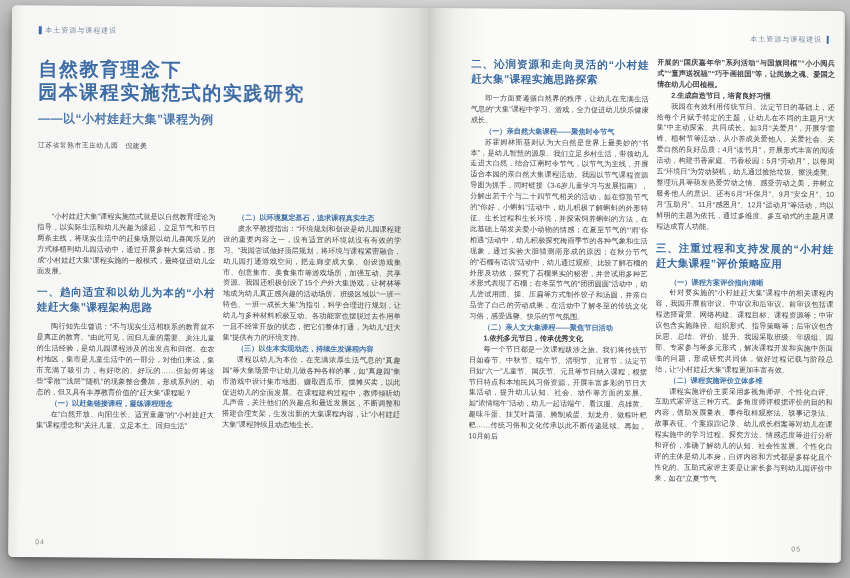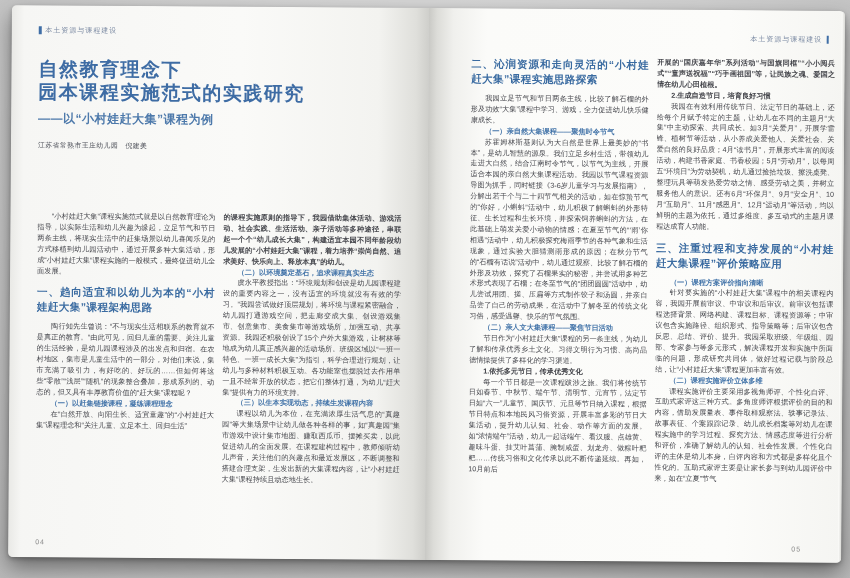--- a/index.html
+++ b/index.html
@@ -85,45 +85,43 @@
 
       <div class="cols">
         <div class="col">
             <div class="blk para">“小村娃赶大集”课程实施范式就是以自然教育理论为指导，以实际生活和幼儿兴趣为缘起，立足节气和节日两条主线，将现实生活中的赶集场景以幼儿喜闻乐见的方式移植到幼儿园活动中，通过开展多种大集活动，形成“小村娃赶大集”课程实施的一般模式，最终促进幼儿全面发展。</div>
             <div class="blk heading">一、趋向适宜和以幼儿为本的“小村娃赶大集”课程架构思路</div>
             <div class="blk para">陶行知先生曾说：“不与现实生活相联系的教育就不是真正的教育。”由此可见，回归儿童的需要、关注儿童的生活经验，是幼儿园课程涉及的出发点和归宿。在农村地区，集市是儿童生活中的一部分，对他们来说，集市充满了吸引力，有好吃的、好玩的……但如何将这些“零散”“浅层”“随机”的现象整合叠加，形成系列的、动态的，但又具有丰厚教育价值的“赶大集”课程呢？</div>
             <div class="blk subheading">（一）以赶集链接课程，凝练课程理念</div>
             <div class="blk para">在“自然开放、向阳生长、适宜童趣”的“小村娃赶大集”课程理念和“关注儿童、立足本土、回归生活”</div>
           </div>
         <div class="col">
-            <div class="blk para_cont">的课程实施原则的指导下，我园借助集体活动、游戏活动、社会实践、生活活动、亲子活动等多种途径，串联起一个个“幼儿成长大集”，构建适宜本园不同年龄段幼儿发展的“小村娃赶大集”课程，着力培养“崇尚自然、追求美好、快乐向上、释放本真”的幼儿。</div>
             <div class="blk subheading">（二）以环境奠定基石，追求课程真实生态</div>
             <div class="blk para">虞永平教授指出：“环境规划和创设是幼儿园课程建设的重要内容之一，没有适宜的环境就没有有效的学习。”我园尝试做好顶层规划，将环境与课程紧密融合，幼儿园打通游戏空间，把走廊变成大集、创设游戏集市、创意集市、美食集市等游戏场所，加强互动、共享资源。我园还积极创设了15个户外大集游戏，让树林等地成为幼儿真正感兴趣的活动场所。班级区域以“一班一特色、一班一成长大集”为指引，科学合理进行规划，让幼儿与多种材料积极互动。各功能室也摆脱过去作用单一且不经常开放的状态，把它们整体打通，为幼儿“赶大集”提供有力的环境支持。</div>
             <div class="blk subheading">（三）以生本实现动态，持续生发课程内容</div>
             <div class="blk para">课程以幼儿为本位，在充满浓厚生活气息的“真趣园”等大集场景中让幼儿做各种各样的事，如“真趣园”集市游戏中设计集市地图、赚取西瓜币、摆摊买卖，以此促进幼儿的全面发展。在课程建构过程中，教师倾听幼儿声音，关注他们的兴趣点和最近发展区，不断调整和搭建合理支架，生发出新的大集课程内容，让“小村娃赶大集”课程持续且动态地生长。</div>
           </div>
       </div>
 
       <div class="pnum">04</div>
     </div>
 
     <div class="page page-right">
       <div class="ptag">
         <span>本土资源与课程建设</span>
         <span class="bar"></span>
       </div>
 
       <div class="cols">
         <div class="col">
             <div class="blk heading">二、沁润资源和走向灵活的“小村娃赶大集”课程实施思路探索</div>
-            <div class="blk para">我园立足节气和节日两条主线，比较了解石榴的外形及功效“大集”课程中学习、游戏，全力促进幼儿快乐健康成长。</div>
+            <div class="blk para">即一方面要遵循自然界的秩序，让幼儿在充满生活气息的“大集”课程中学习、游戏，全力促进幼儿快乐健康成长。</div>
             <div class="blk subheading">（一）亲自然大集课程——聚焦时令节气</div>
             <div class="blk para">苏霍姆林斯基则认为大自然是世界上最美妙的“书本”，是幼儿智慧的源泉。我们立足乡村生活，带领幼儿走进大自然，结合江南时令节气，以节气为主线，开展适合本园的亲自然大集课程活动。我园以节气课程资源导图为抓手，同时链接《3-6岁儿童学习与发展指南》，分解出若干个与二十四节气相关的活动，如在惊蛰节气的“你好，小蝌蚪”活动中，幼儿积极了解蝌蚪的外形特征、生长过程和生长环境，并探索饲养蝌蚪的方法，在此基础上萌发关爱小动物的情感；在夏至节气的“‘雨’你相遇”活动中，幼儿积极探究梅雨季节的各种气象和生活现象，通过实验大胆猜测雨形成的原因；在秋分节气的“石榴有话说”活动中，幼儿通过观察、比较了解石榴的外形及功效，探究了石榴果实的秘密，并尝试用多种艺术形式表现了石榴；在冬至节气的“团团圆圆”活动中，幼儿尝试用团、搓、压扁等方式制作饺子和汤圆，并亲自品尝了自己的劳动成果，在活动中了解冬至的传统文化习俗，感受温馨、快乐的节气氛围。</div>
             <div class="blk subheading">（二）亲人文大集课程——聚焦节日活动</div>
-            <div class="blk para">节日作为“小村娃赶大集”课程的另一条主线，为幼儿了解和传承优秀乡土文化、习得文明行为习惯、高尚品德情操提供了多样化的学习渠道。</div>
             <div class="blk numbered">1.依托多元节日，传承优秀文化</div>
             <div class="blk para">每一个节日都是一次课程跋涉之旅。我们将传统节日如春节、中秋节、端午节、清明节、元宵节，法定节日如“六一”儿童节、国庆节、元旦等节日纳入课程，根据节日特点和本地民风习俗资源，开展丰富多彩的节日大集活动，提升幼儿认知、社会、动作等方面的发展。如“浓情端午”活动，幼儿一起话端午、看汉服、点雄黄、趣味斗蛋、挂艾叶菖蒲、腌制咸蛋、划龙舟、做粽叶粑粑……传统习俗和文化传承以此不断传递延续。再如，10月前后</div>
           </div>
         <div class="col">
             <div class="blk para_cont">开展的“国庆嘉年华”系列活动“与国旗同框”“小小阅兵式”“童声送祝福”“巧手画祖国”等，让民族之魂、爱国之情在幼儿心田植根。</div>
             <div class="blk numbered">2.生成自造节日，培育良好习惯</div>
             <div class="blk para">我园在有效利用传统节日、法定节日的基础上，还给每个月赋予特定的主题，让幼儿在不同的主题月“大集”中主动探索、共同成长。如3月“关爱月”，开展学雷锋、植树节等活动，从小养成关爱他人、关爱社会、关爱自然的良好品质；4月“读书月”，开展形式丰富的阅读活动，构建书香家庭、书香校园；5月“劳动月”，以每周五“环境日”为劳动契机，幼儿通过捡拾垃圾、擦洗桌凳、整理玩具等萌发热爱劳动之情、感受劳动之美，并树立服务他人的意识。还有6月“环保月”、9月“安全月”、10月“互助月”、11月“感恩月”、12月“运动月”等活动，均以鲜明的主题为依托，通过多维度、多互动式的主题月课程达成育人功能。</div>
             <div class="blk heading">三、注重过程和支持发展的“小村娃赶大集课程”评价策略应用</div>
             <div class="blk subheading">（一）课程方案评价指向清晰</div>
             <div class="blk para">针对要实施的“小村娃赶大集”课程中的相关课程内容，我园开展前审议、中审议和后审议。前审议包括课程选择背景、网络构建、课程目标、课程资源等；中审议包含实施路径、组织形式、指导策略等；后审议包含反思、总结、评价、提升。我园采取班级、年级组、园部、专家参与等多元形式，解决课程开发和实施中所面临的问题，形成研究共同体，做好过程记载与阶段总结，让“小村娃赶大集”课程更加丰富有效。</div>

